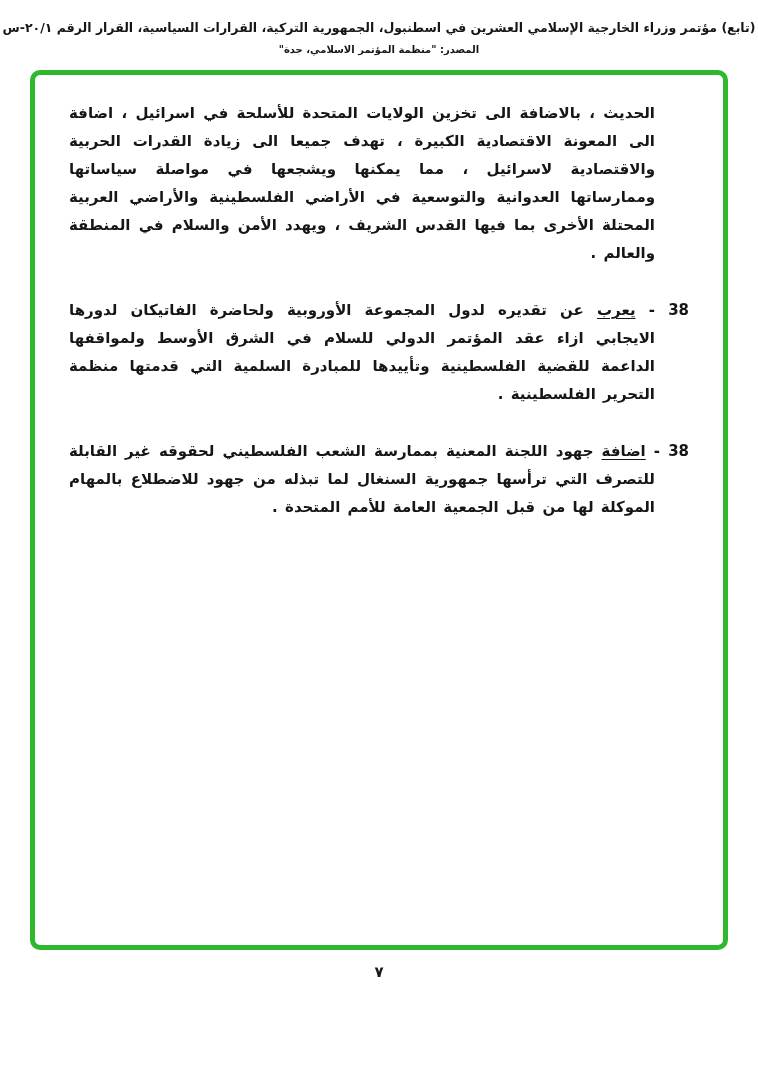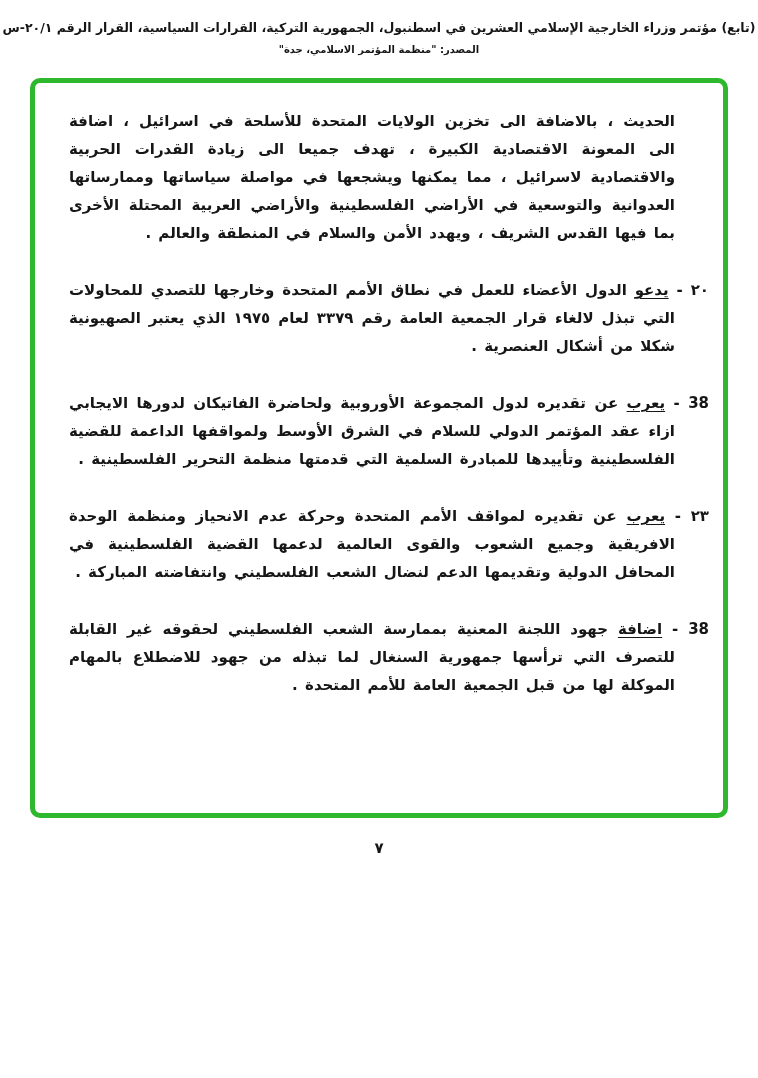--- a/index.html
+++ b/index.html
@@ -3,37 +3,37 @@
 <meta charset="utf-8">
 <style>
   * { margin:0; padding:0; box-sizing:border-box; }
   html, body { width:758px; height:1078px; }
   body {
     background:#ffffff;
     font-family:"DejaVu Sans", sans-serif;
     color:#161616;
     overflow:hidden;
   }
-  .page { width:758px; height:1078px; padding-top:20px; display:flex; flex-direction:column;gap:8px; }
+  .page { width:758px; height:1078px; padding-top:20px; display:flex; flex-direction:column; }
 
   .doc-header { direction:rtl; text-align:center; }
   .header-title {
     font-size:12.5px;
     font-weight:bold;
     white-space:nowrap;
     overflow:hidden;
   }
   .header-source { margin-top:9px; font-size:10px; font-weight:bold; }
 
   .content-box {
     margin:15px 30px 0;
-    height:740px;
+    height:880px;
     border:5px solid var(--border-green, #2eb82e);
     border-radius:10px;
-    padding:24px 14px 12px 34px;
+    padding:24px 34px 12px 34px;
     direction:rtl;
     overflow:hidden;
     background:#ffffff;
   }
 
   .intro, .item {
     font-size:15px;
     font-weight:bold;
     line-height:28px;
     text-align:justify;
@@ -54,26 +54,24 @@
 
   <div class="doc-header">
     <div class="header-title">(تابع) مؤتمر وزراء الخارجية الإسلامي العشرين في اسطنبول، الجمهورية التركية، القرارات السياسية، القرار الرقم ٢٠/١-س</div>
     <div class="header-source">المصدر: "منظمة المؤتمر الاسلامي، جدة"</div>
   </div>
 
   <div class="content-box">
 
     <p class="intro">الحديث ، بالاضافة الى تخزين الولايات المتحدة للأسلحة في اسرائيل ، اضافة الى المعونة الاقتصادية الكبيرة ، تهدف جميعا الى زيادة القدرات الحربية والاقتصادية لاسرائيل ، مما يمكنها ويشجعها في مواصلة سياساتها وممارساتها العدوانية والتوسعية في الأراضي الفلسطينية والأراضي العربية المحتلة الأخرى بما فيها القدس الشريف ، ويهدد الأمن والسلام في المنطقة والعالم .</p>
 
-    <p class="item"><span class="item-number">٢٠ - </span><span class="item-lead">يدعو</span><span class="item-text"> الدول الأعضاء للعمل في نطاق الأمم المتحدة وخارجها للتصدي للمحاولات التي تبذل لالغاء قرار الجمعية العامة رقم ٣٣٧٩ لعام ١٩٧٥ الذي يعتبر الصهيونية شكلا من أشكال العنصرية .</span></p>
 
 
     <p class="item"><span class="item-number">38 - </span><span class="item-lead">يعرب</span><span class="item-text"> عن تقديره لدول المجموعة الأوروبية ولحاضرة الفاتيكان لدورها الايجابي ازاء عقد المؤتمر الدولي للسلام في الشرق الأوسط ولمواقفها الداعمة للقضية الفلسطينية وتأييدها للمبادرة السلمية التي قدمتها منظمة التحرير الفلسطينية .</span></p>
 
-    <p class="item"><span class="item-number">٢٣ - </span><span class="item-lead">يعرب</span><span class="item-text"> عن تقديره لمواقف الأمم المتحدة وحركة عدم الانحياز ومنظمة الوحدة الافريقية وجميع الشعوب والقوى العالمية لدعمها القضية الفلسطينية في المحافل الدولية وتقديمها الدعم لنضال الشعب الفلسطيني وانتفاضته المباركة .</span></p>
 
     <p class="item"><span class="item-number">38 - </span><span class="item-lead">اضافة</span><span class="item-text"> جهود اللجنة المعنية بممارسة الشعب الفلسطيني لحقوقه غير القابلة للتصرف التي ترأسها جمهورية السنغال لما تبذله من جهود للاضطلاع بالمهام الموكلة لها من قبل الجمعية العامة للأمم المتحدة .</span></p>
 
   </div>
 
   <div class="page-footer">
     <span class="page-number">٧</span>
   </div>
 
 </div>

